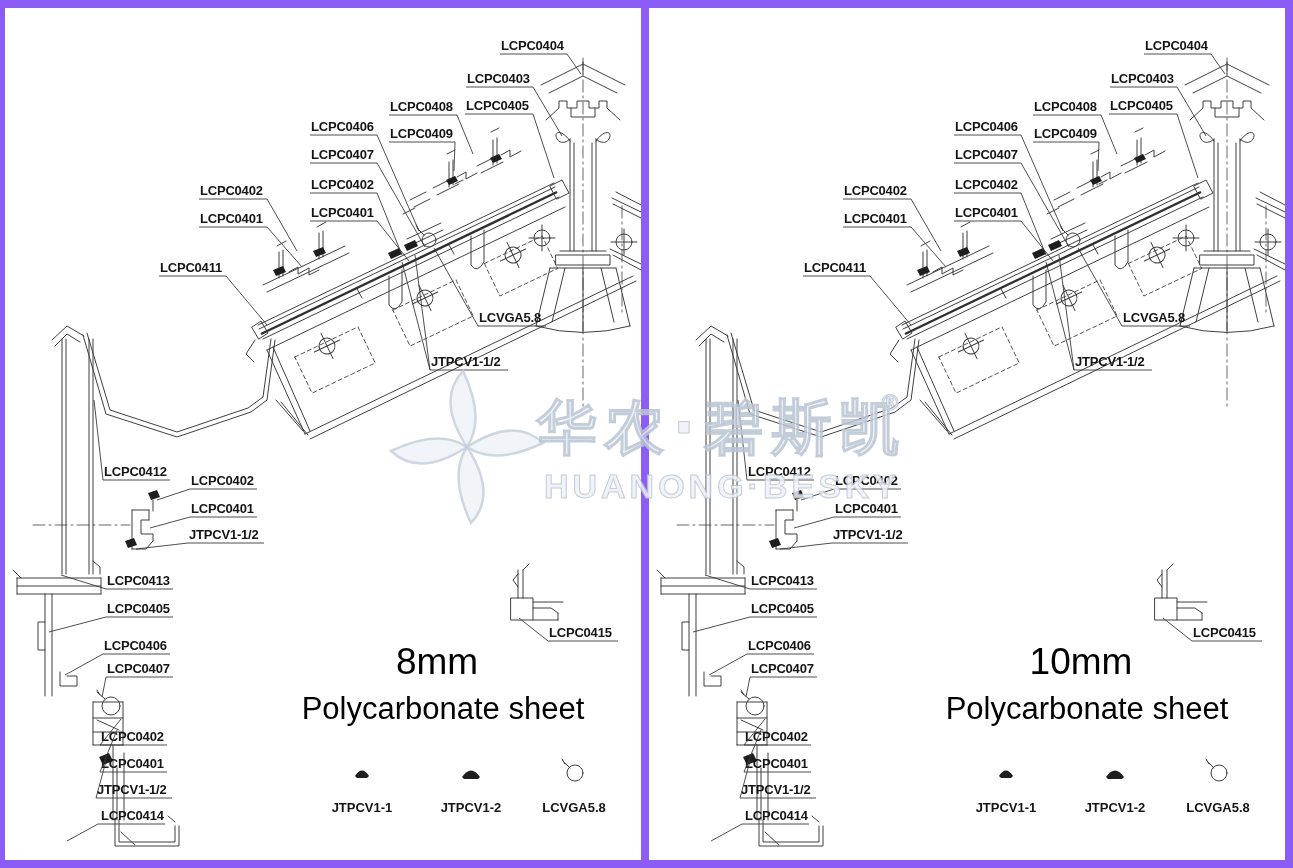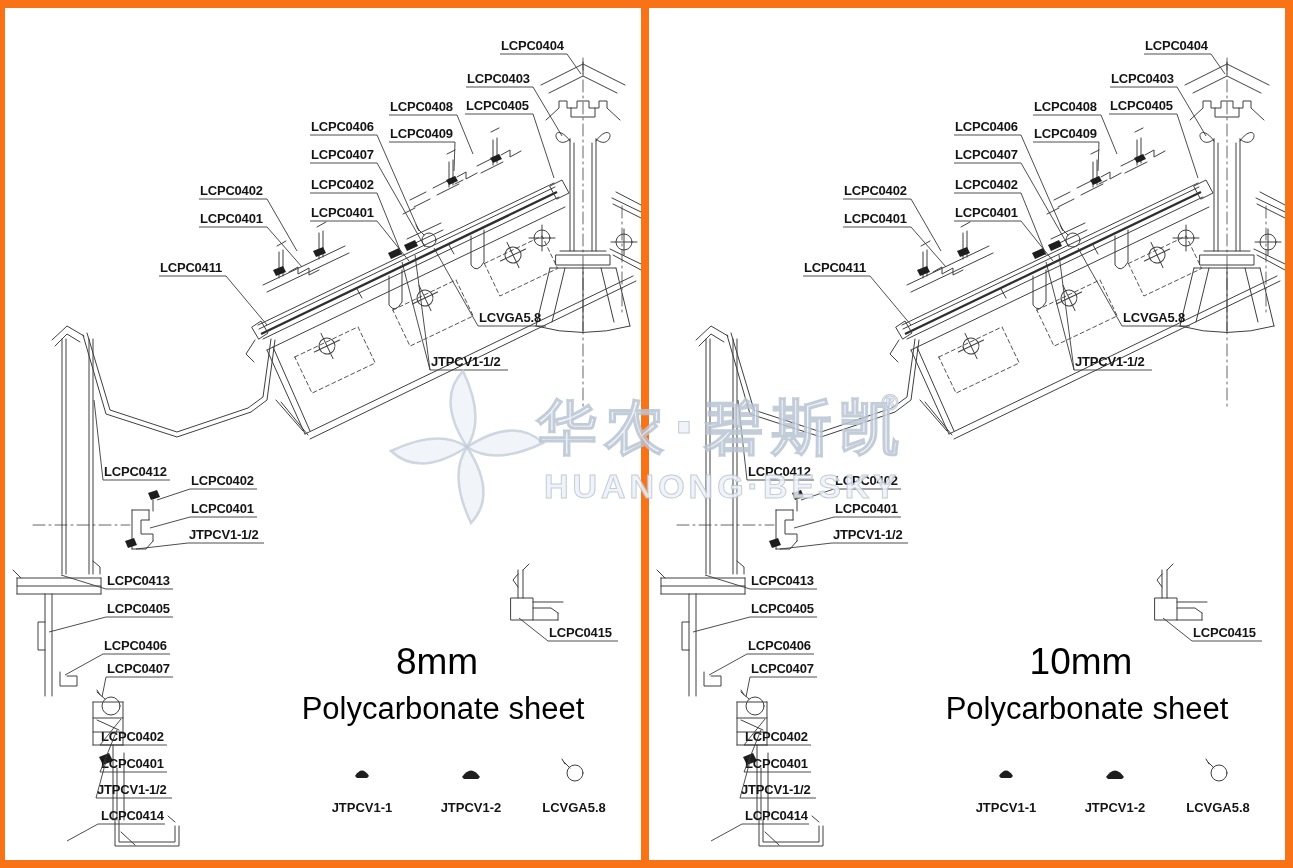--- a/index.html
+++ b/index.html
@@ -1,16 +1,16 @@
 <!DOCTYPE html>
 <html><head>
 <meta charset="utf-8">
 <style>
   html,body{margin:0;padding:0;background:#000;}
-  #stage{position:relative;width:1293px;height:868px;background:#f97316;overflow:hidden;
+  #stage{position:relative;width:1293px;height:868px;background:#8b5cf6;overflow:hidden;
          font-family:"Liberation Sans",sans-serif;}
   .panel{position:absolute;top:8px;width:636px;height:852px;background:#fff;overflow:hidden;}
   #p0{left:5px;} #p1{left:649px;}
   .panel svg{display:block;}
   
   .ln{fill:none;stroke:#3f3f3f;stroke-width:1;stroke-linecap:round;stroke-linejoin:round;}
   .thk{stroke-width:2.4;stroke:#2e2e2e;}
   .cl{stroke-dasharray:12 4 2 4;stroke-width:.8;}
   .dsh{stroke-dasharray:4 3;stroke-width:.8;}
   .hatch{fill:#1e1e1e;stroke:none;}

